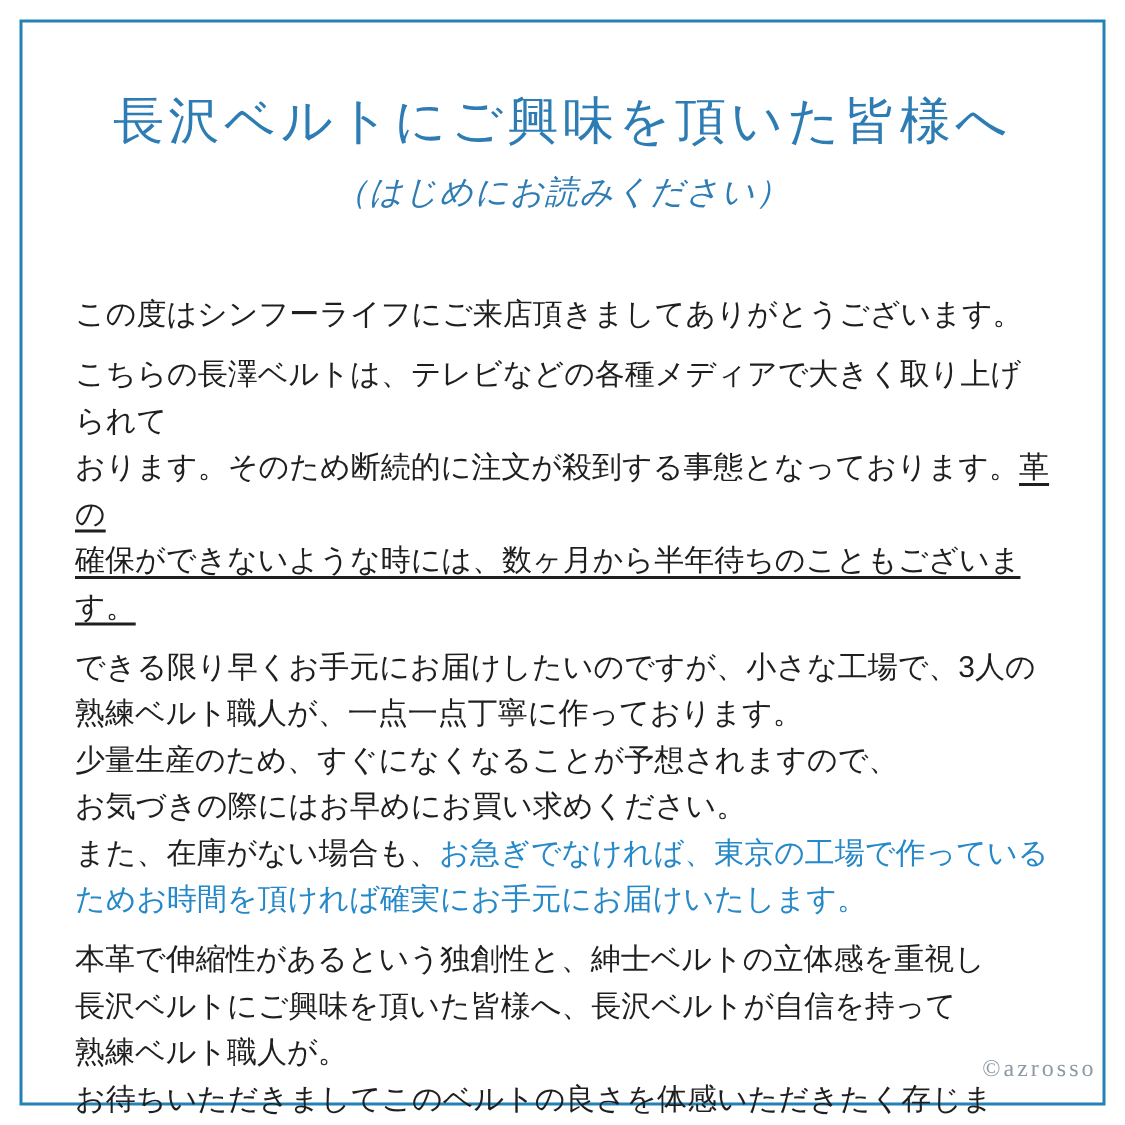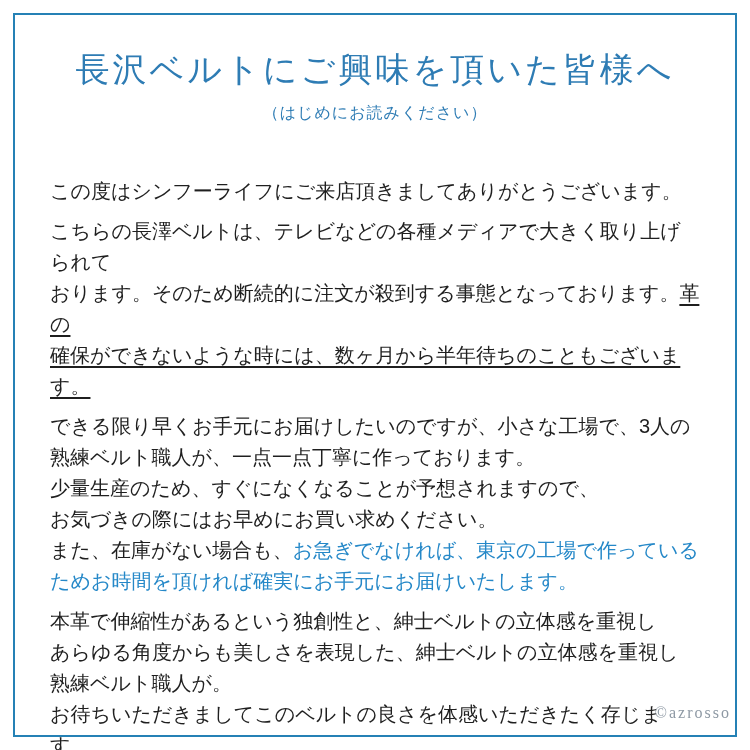--- a/index.html
+++ b/index.html
@@ -15,40 +15,41 @@
     background:#ffffff;
     position:relative;
     overflow:hidden;
     font-family:"Liberation Sans","DejaVu Sans",sans-serif;
   }
   .frame{
     position:absolute;
     left:13px;top:13px;right:13px;bottom:13px;
     border:2px solid var(--border,#2581b5);
     box-sizing:border-box;
-    padding:38px 33px 0 33px;
+    padding:50px 33px 0 33px;
   }
   .header{text-align:center;}
   .title{
     margin:0;
     font-family:"Liberation Serif","DejaVu Serif",serif;
     font-weight:400;
     font-size:34px;
     line-height:1;
     letter-spacing:3px;
     color:var(--heading,#2e7cb4);
     white-space:nowrap;
   }
   .subtitle{
     margin:16px 0 0 0;
     font-family:"Liberation Serif","DejaVu Serif",serif;
-    font-size:16px;
+    font-size:22px;
     line-height:1.2;
     letter-spacing:1px;
     color:var(--heading,#2e7cb4);
+    font-style:italic;
   }
   .body-text{
     margin-top:54px;
     padding:0 2px;
     font-size:20px;
     line-height:31px;
     color:var(--body-text,#1f1f1f);
   }
   .para{margin:0 0 9px 0;}
   .seg-normal{}
@@ -77,17 +78,17 @@
 <div class="frame">
   <header class="header">
     <h1 class="title">長沢ベルトにご興味を頂いた皆様へ</h1>
     <div class="subtitle">（はじめにお読みください）</div>
   </header>
 
   <main class="body-text">
       <p class="para"><span class="seg-normal">この度はシンフーライフにご来店頂きましてありがとうございます。</span></p>
       <p class="para"><span class="seg-normal">こちらの長澤ベルトは、テレビなどの各種メディアで大きく取り上げられて</span><br><span class="seg-normal">おります。そのため断続的に注文が殺到する事態となっております。</span><span class="seg-underline">革の</span><br><span class="seg-underline">確保ができないような時には、数ヶ月から半年待ちのこともございます。</span></p>
       <p class="para"><span class="seg-normal">できる限り早くお手元にお届けしたいのですが、小さな工場で、3人の</span><br><span class="seg-normal">熟練ベルト職人が、一点一点丁寧に作っております。</span><br><span class="seg-normal">少量生産のため、すぐになくなることが予想されますので、</span><br><span class="seg-normal">お気づきの際にはお早めにお買い求めください。</span><br><span class="seg-normal">また、在庫がない場合も、</span><span class="seg-blue-underline">お急ぎでなければ、東京の工場で作っている</span><br><span class="seg-blue-underline">ためお時間を頂ければ確実にお手元にお届けいたします。</span></p>
-      <p class="para"><span class="seg-normal">本革で伸縮性があるという独創性と、紳士ベルトの立体感を重視し</span><br><span class="seg-normal">あらゆる角度からも美しさを表現した、紳士ベルトの立体感を重視し</span><br><span class="seg-normal">熟練ベルト職人が。</span><br><span class="seg-normal">お待ちいただきましてこのベルトの良さを体感いただきたく存じます。</span></p>
+      <p class="para"><span class="seg-normal">本革で伸縮性があるという独創性と、紳士ベルトの立体感を重視し</span><br><span class="seg-normal">長沢ベルトにご興味を頂いた皆様へ、長沢ベルトが自信を持って</span><br><span class="seg-normal">熟練ベルト職人が。</span><br><span class="seg-normal">お待ちいただきましてこのベルトの良さを体感いただきたく存じます。</span></p>
     </main>
 
   <div class="copyright">©azrosso</div>
 </div>
 
 </body></html>

